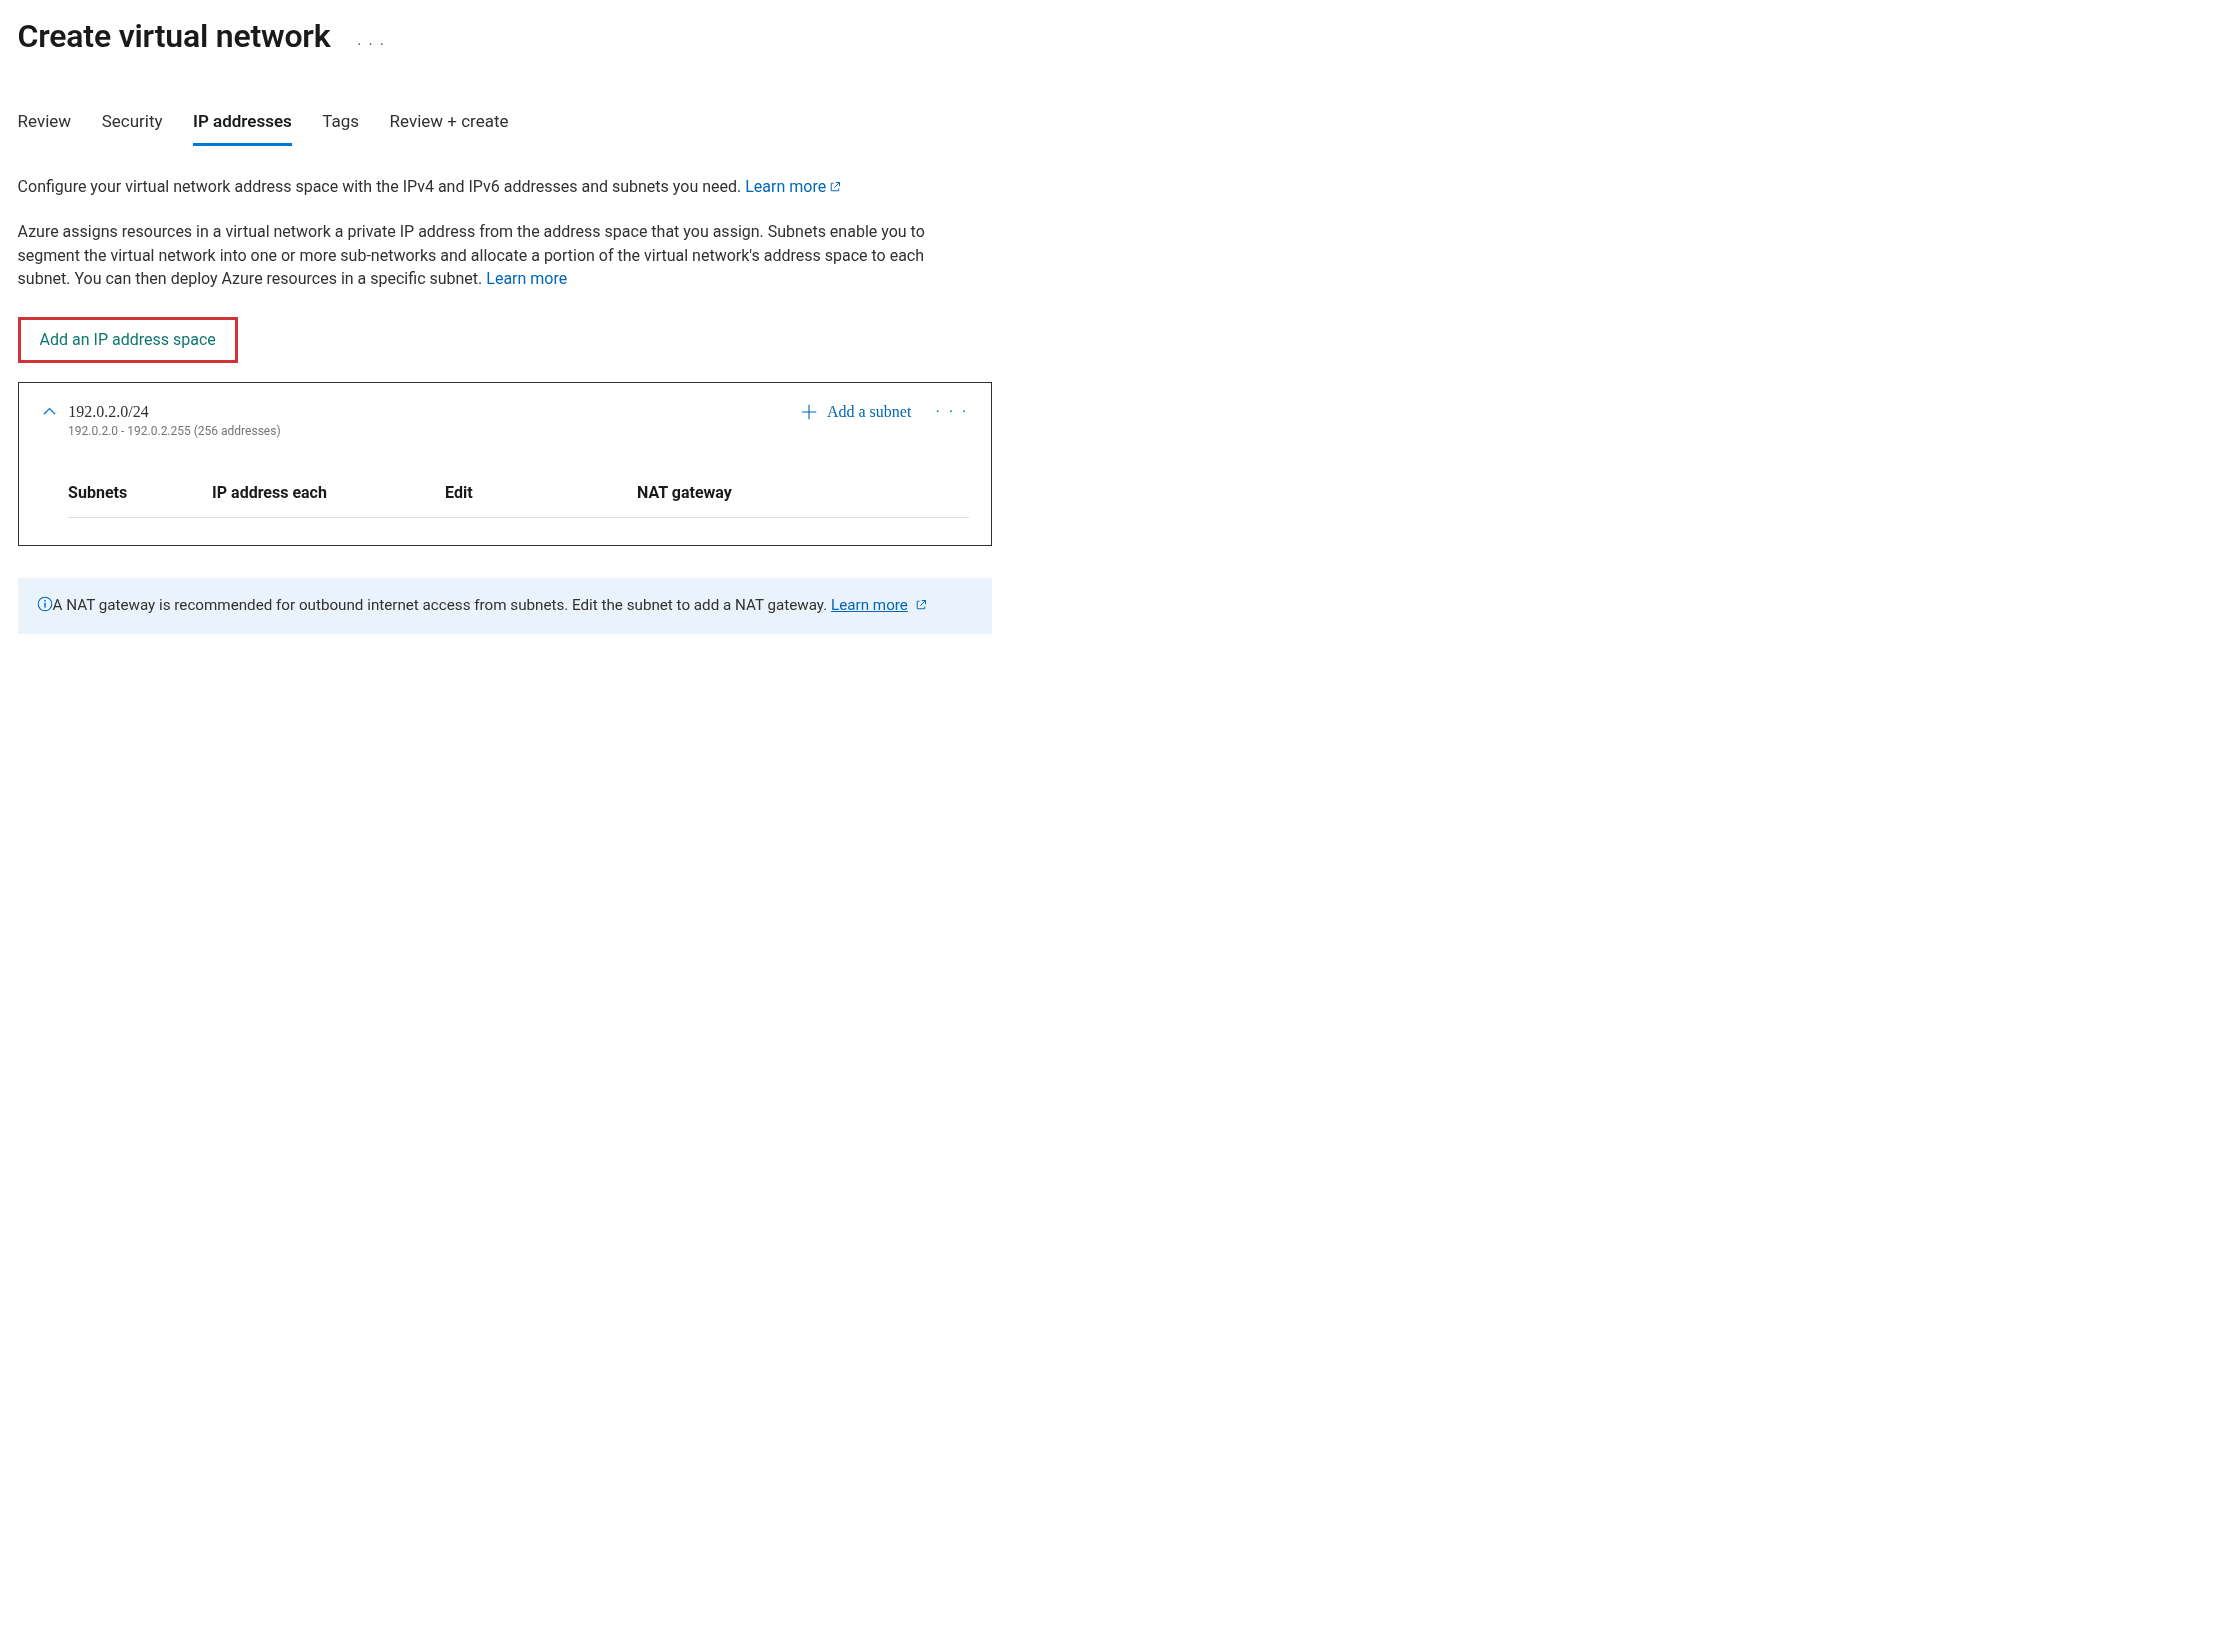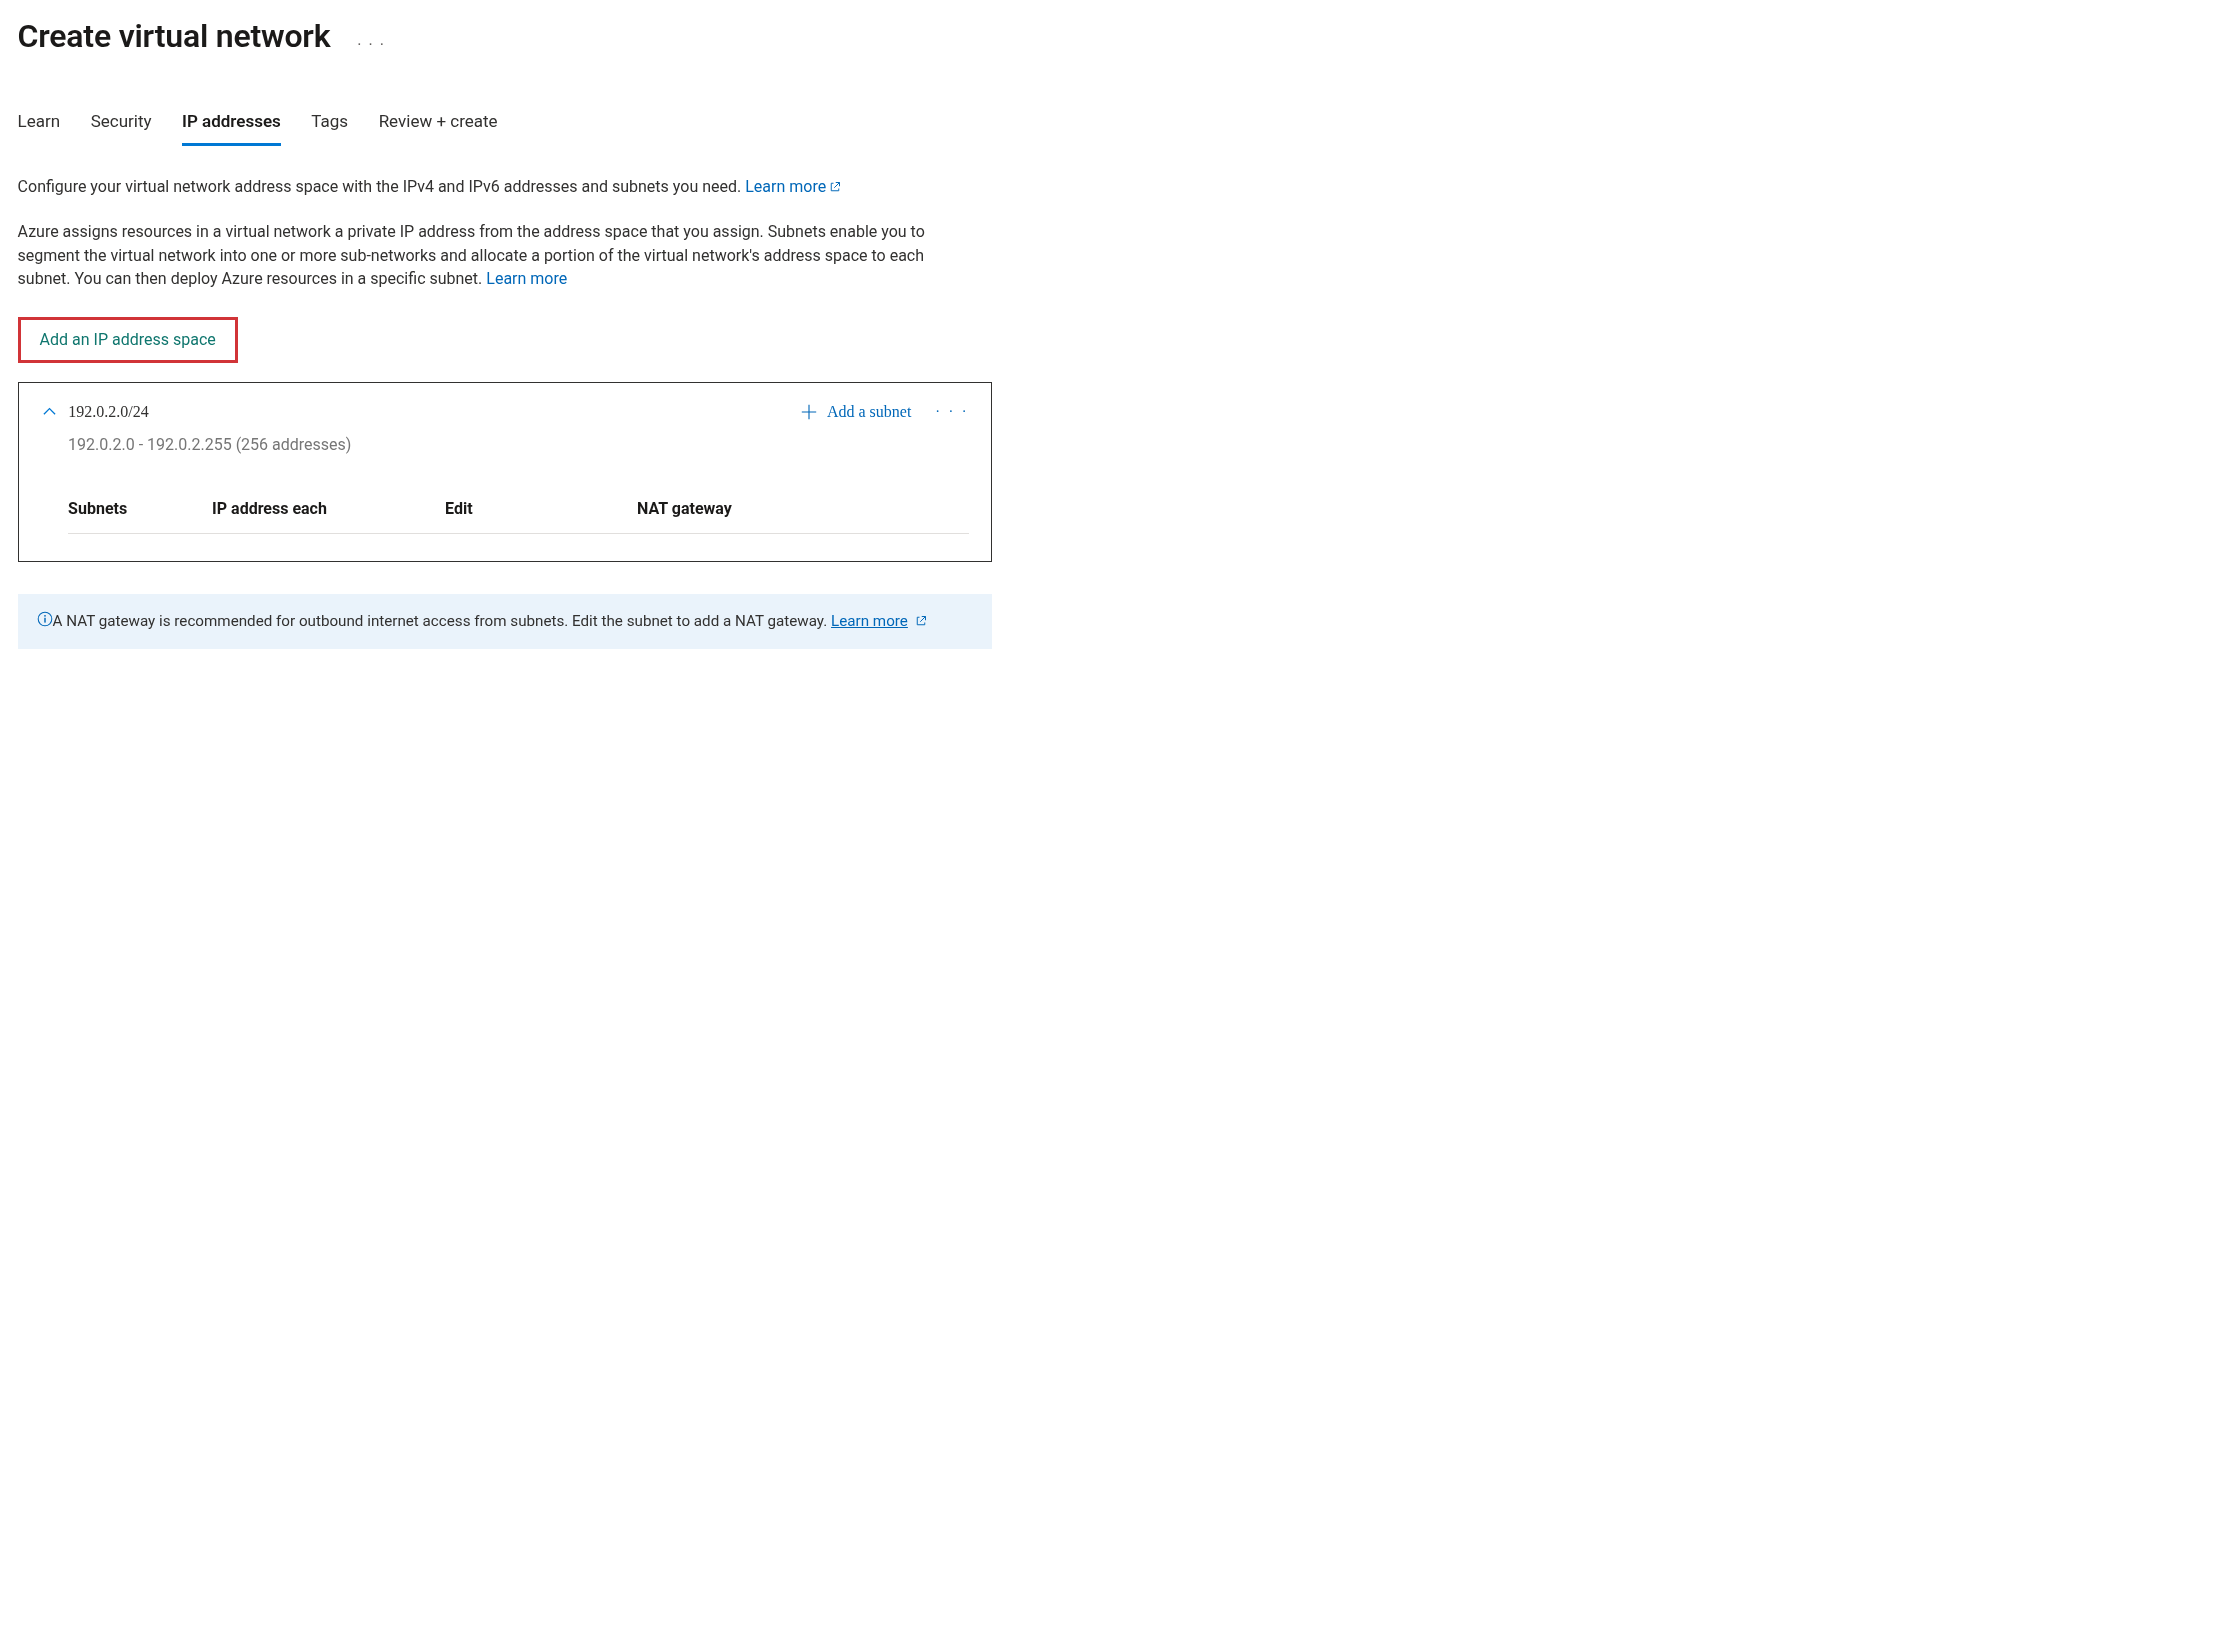--- a/index.html
+++ b/index.html
@@ -122,22 +122,22 @@
   }
   .row-more {
     color: #0067b8;
     cursor: pointer;
     letter-spacing: 2.4px;
     font-size: 14.4px;
   }
   .range-text {
     margin-left: 27px;
     color: #767676;
-    font-size: 16px;
-    margin-top: 10px;
+    font-size: 12px;
+    margin-top: 0;
     margin-bottom: 27px;
   }
   .subnet-table {
     margin-left: 27px;
     margin-right: 0;
   }
   .subnet-head {
     display: grid;
     grid-template-columns: 144px 233px 192px 1fr;
     padding: 13px 0;
@@ -172,21 +172,21 @@
 <body>
 
 <div class="page">
 
   <div class="title-row">
     <h1 class="page-title">Create virtual network</h1>
     <span class="more-dots">· · ·</span>
   </div>
 
   <div class="tabs">
-    <div class="tab">Learn</div>
+    <div class="tab">Review</div>
     <div class="tab">Security</div>
     <div class="tab active">IP addresses</div>
     <div class="tab">Tags</div>
     <div class="tab">Review + create</div>
   </div>
 
   <p class="body-text">
     <span>Configure your virtual network address space with the IPv4 and IPv6 addresses and subnets you need. </span><a class="inline-link"><span>Learn more</span><span class="ext-icon"><svg width="12" height="12" viewBox="0 0 16 16" fill="none">
             <path d="M6 3H3v10h10v-3" stroke="#0067b8" stroke-width="1.3"></path>
             <path d="M9 2h5v5" stroke="#0067b8" stroke-width="1.3"></path>

